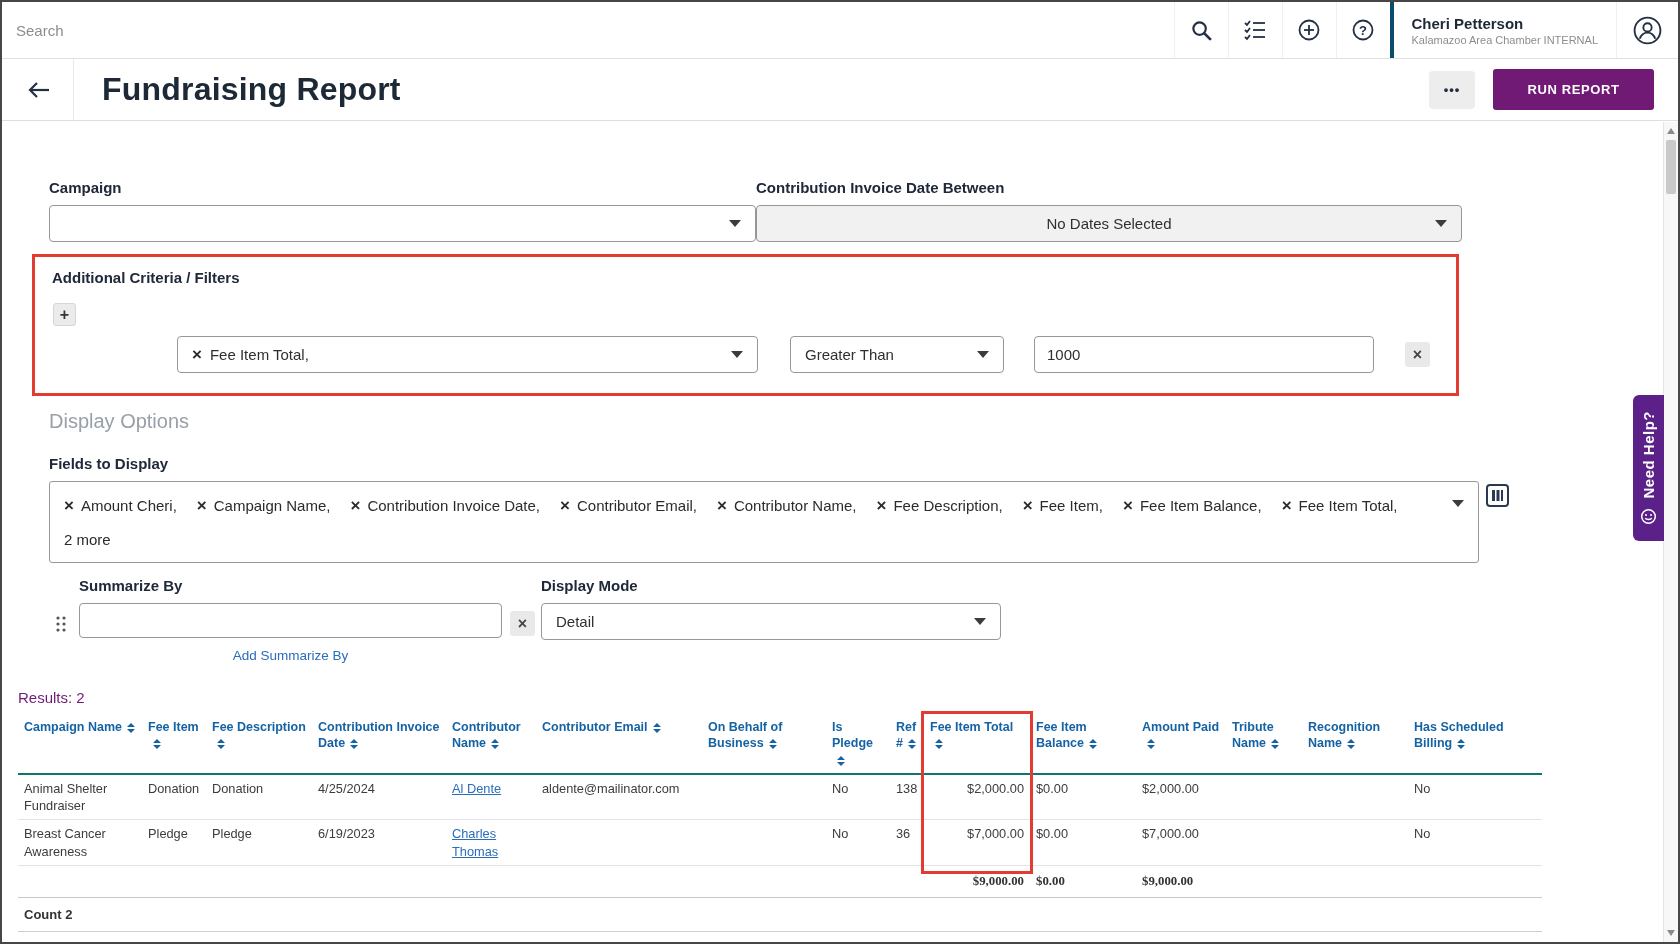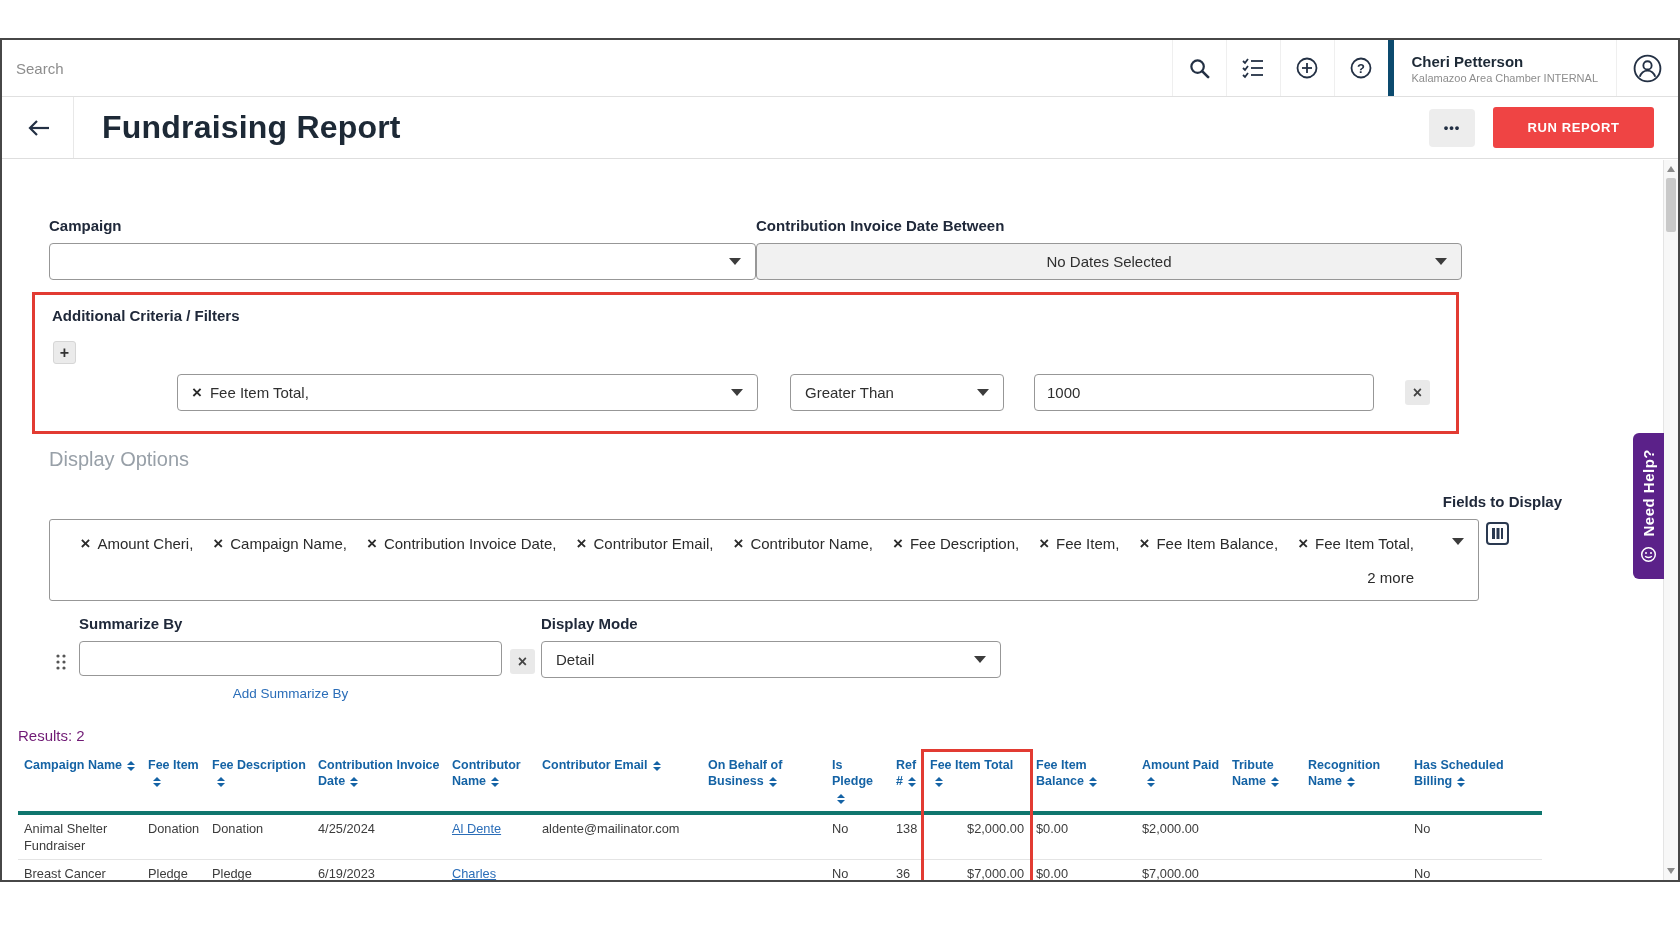--- a/index.html
+++ b/index.html
@@ -1,35 +1,35 @@
 <!DOCTYPE html>
 <html><head>
 <meta charset="utf-8">
 <style>
   * { margin:0; padding:0; box-sizing:border-box; }
   body { background:#fff; font-family:"Liberation Sans","DejaVu Sans",sans-serif; }
-  .page { position:relative; width:1680px; height:844px; border:2px solid #474747; background:#fff; overflow:hidden;margin-top:38px; }
+  .page { position:relative; width:1680px; height:944px; border:2px solid #474747; background:#fff; overflow:hidden; }
 
   
   .topbar { height:57px; display:flex; align-items:stretch; border-bottom:1px solid #e0e0e0; }
   .search-input { flex:1; border:none; outline:none; font-size:15px; color:#444; padding-left:14px; font-family:inherit; }
   .search-input::placeholder { color:#8d8d8d; }
   .icon-cell { width:54px; display:flex; align-items:center; justify-content:center; border-left:1px solid #efefef; cursor:pointer; background:#fff; }
-  .user-cell { display:flex; flex-direction:column; justify-content:center; padding:0 18px; border-left:6px solid #0c4a6e; cursor:pointer; }
+  .user-cell { display:flex; flex-direction:column; justify-content:center; padding:0 18px; border-left:4px solid #0c4a6e; cursor:pointer; }
   .user-name { font-size:15px; font-weight:bold; color:#1d2936; }
   .user-org { font-size:11px; color:#8d8d8d; margin-top:2px; }
   .avatar-cell { width:62px; }
 
   
   .page-header { height:62px; display:flex; align-items:center; border-bottom:1px solid #dedede; }
   .back-cell { width:72px; height:100%; display:flex; align-items:center; justify-content:center; border-right:1px solid #e8e8e8; cursor:pointer; background:#fff; }
   .page-title { font-size:32px; font-weight:bold; color:#1d2936; margin-left:28px; letter-spacing:.2px; }
   .header-actions { margin-left:auto; display:flex; align-items:center; gap:18px; margin-right:24px; }
   .more-btn { width:46px; height:38px; background:#ededed; border:none; border-radius:4px; font-size:13px; font-weight:bold; color:#233044; letter-spacing:1px; cursor:pointer; font-family:inherit; }
-  .run-btn { width:161px; height:41px; background:#ef4444; color:#fff; border:none; border-radius:3px; font-size:13px; font-weight:bold; letter-spacing:.6px; cursor:pointer; font-family:inherit; }
+  .run-btn { width:161px; height:41px; background:#701a75; color:#fff; border:none; border-radius:3px; font-size:13px; font-weight:bold; letter-spacing:.6px; cursor:pointer; font-family:inherit; }
 
   
   .content { padding-left:16px; width:1560px; }
   .lbl { font-size:15px; font-weight:bold; color:#20293a; margin-bottom:9px; }
   .sel { height:37px; background:#fff; border:1px solid #979797; border-radius:4px; display:flex; align-items:center; padding:0 14px; font-size:15px; color:#2f2f2f; cursor:pointer; position:relative; }
   .sel .chev { margin-left:auto; }
   .chev { width:0; height:0; border-left:6px solid transparent; border-right:6px solid transparent; border-top:7px solid #3c3c3c; flex:none; }
   .sel.gray { background:#f1f1f1; justify-content:center;text-align:center; }
   .sel.gray .chev { position:absolute; right:14px; margin-left:0; }
 
@@ -39,41 +39,41 @@
   .crit-section { margin:12px 0 0 14px; width:1427px; border:3px solid #e23b32; padding:12px 16px 20px 17px; }
   .plus-btn { width:23px; height:23px; background:#ebebeb; border:1px solid #d6d6d6; border-radius:3px; font-size:16px; font-weight:bold; color:#333; cursor:pointer; margin:8px 0 0 1px; line-height:1; font-family:inherit; }
   .crit-row { display:flex; align-items:center; margin-top:10px; padding-left:125px; }
   .crit-row .op-sel { margin-left:32px; }
   .crit-input { margin-left:30px; width:340px; height:37px; border:1px solid #979797; border-radius:4px; padding:0 12px; font-size:15px; color:#2f2f2f; font-family:inherit; }
   .sq-x { width:25px; height:25px; background:#e9e9e9; border:none; border-radius:3px; font-size:16px; font-weight:bold; color:#444; cursor:pointer; line-height:1; font-family:inherit; }
   .crit-row .sq-x { margin-left:auto; margin-right:10px; }
   .xg { font-size:17px; font-weight:bold; color:#2b2b2b; margin-right:8px; line-height:1; }
 
   .display-options-title { margin:14px 0 0 31px; font-size:20px; font-weight:normal; color:#98a0a8; }
-  .fields-wrap { margin:22px 0 0 31px;text-align:right; }
+  .fields-wrap { margin:22px 0 0 31px; }
   .fields-row { display:flex; align-items:flex-start; }
   .fields-box { width:1430px; min-height:80px; border:1px solid #979797; border-radius:3px; padding:6px 44px 6px 14px; position:relative; font-size:15px; color:#2b2b2b; cursor:pointer; }
   .fields-box > .chev { position:absolute; right:14px; top:18px; }
   .chip { display:inline-flex; align-items:center; height:34px; margin-right:20px; cursor:pointer; white-space:nowrap; }
   .chip .xg { margin-right:7px; }
   .col-btn { width:23px; height:23px; border:2px solid #2a3950; border-radius:4px; background:#fff; display:flex; align-items:center; justify-content:center; margin:3px 0 0 7px; cursor:pointer; padding:0; }
 
   .sum-row { display:flex; align-items:flex-start; margin:14px 0 0 36px; }
   .drag-handle { margin-top:38px; flex:none; }
   .sum-col { margin-left:11px; width:423px; }
   .sum-input { width:423px; height:35px; border:1px solid #979797; border-radius:4px; padding:0 10px; font-size:15px; font-family:inherit; }
   .add-link { display:block; text-align:center; margin-top:10px; font-size:13.5px; color:#2a6db8; text-decoration:none; cursor:pointer; }
   .sum-x { margin:34px 0 0 8px; }
   .dm-col { margin-left:6px; width:460px; }
 
   
   .results-label { margin-top:26px; font-size:15px; color:#701a75; }
   .table-wrap { position:relative; margin-top:8px; width:1524px; }
   table { border-collapse:collapse; table-layout:fixed; width:1524px; }
-  th { text-align:left; vertical-align:top; padding:5px 6px; font-size:12.5px; font-weight:bold; color:#1563a5; border-bottom:4px solid #0f766e; line-height:1.3; cursor:pointer; }
+  th { text-align:left; vertical-align:top; padding:5px 6px; font-size:12.5px; font-weight:bold; color:#1563a5; border-bottom:2px solid #0f766e; line-height:1.3; cursor:pointer; }
   td { padding:5px 6px; font-size:12.8px; color:#3c3c3c; vertical-align:top; border-bottom:1px solid #e4e4e4; line-height:1.35; }
   tr.total-row td { font-weight:bold; color:#333; border-top:1px solid #a9a9a9; border-bottom:1px solid #c9c9c9; padding-top:7px; padding-bottom:7px;font-family:Liberation Serif, serif; }
   td.num-r { text-align:right; }
   a.cell-link { color:#2a6db8; text-decoration:underline; cursor:pointer; }
   .sort-ic { display:inline-block; vertical-align:-2px; margin-left:5px; }
   .sort-ic .t-up { display:block; width:0; height:0; border-left:4px solid transparent; border-right:4px solid transparent; border-bottom:4px solid #1563a5; margin-bottom:2px; }
   .sort-ic .t-dn { display:block; width:0; height:0; border-left:4px solid transparent; border-right:4px solid transparent; border-top:4px solid #1563a5; }
   .count-row { width:1524px; font-size:13px; font-weight:bold; color:#333; padding:9px 6px; border-bottom:1px solid #cfcfcf; }
   .col-overlay { position:absolute; left:903px; top:-3px; width:112px; height:163px; border:3px solid #e23b32; pointer-events:none; }
 

